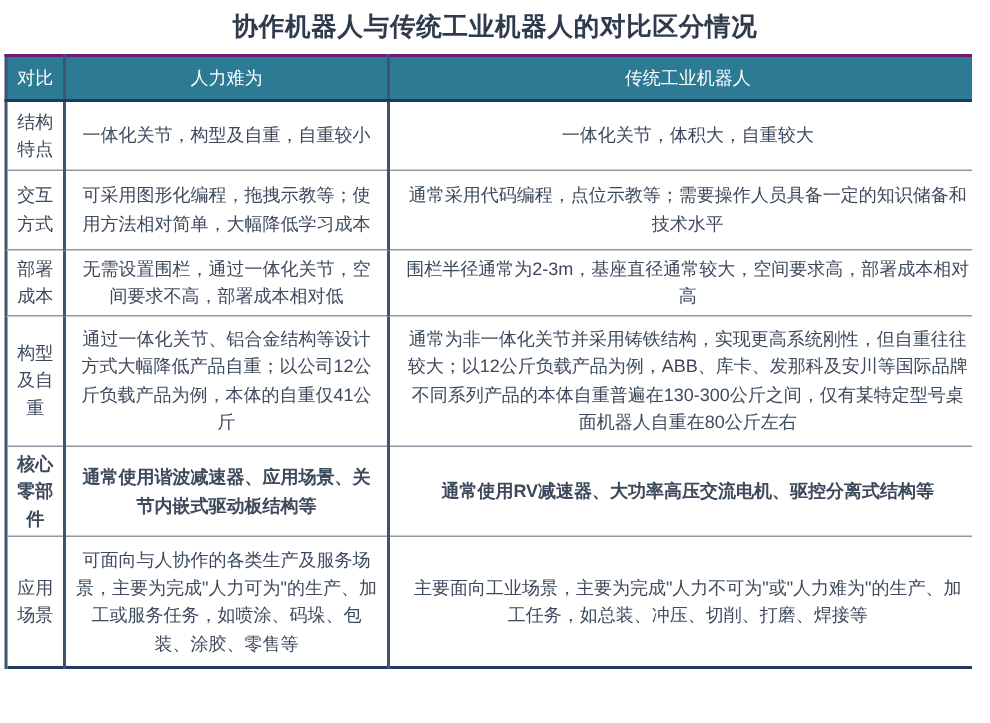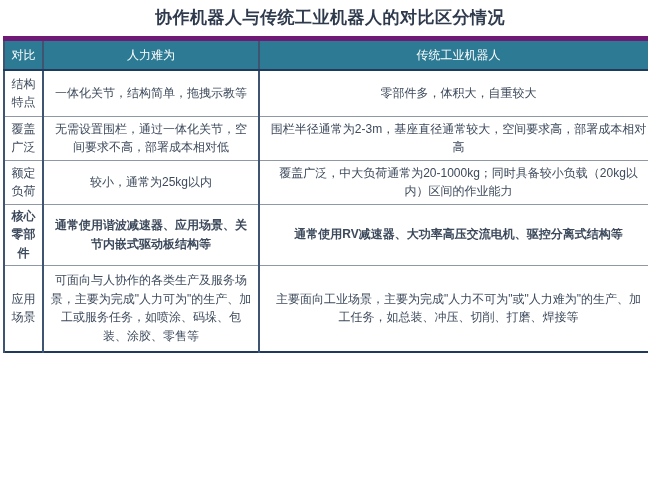--- a/index.html
+++ b/index.html
@@ -51,21 +51,21 @@
     color: #3d4a5c;
     padding: 3px 6px;
     word-break: break-all;
   }
   .compare-table td.cell-wide { padding: 3px 10px; }
   .compare-table thead th {
     height: 24px;
     background: #2c7a93;
     color: #ffffff;
     font-weight: normal;
-    border-top: 5px solid #701a75;
+    border-top: 2px solid #701a75;
     border-bottom: 2px solid #1f3a5c;
     padding: 2px 4px;
   }
   .compare-table td.row-label {
     padding: 2px 3px;
   }
   tr.r-structure   { height: 46px; }
   tr.r-interaction { height: 53px; }
   tr.r-deploy      { height: 44px; }
   tr.r-load        { height: 43px; }
@@ -88,32 +88,37 @@
     <thead>
       <tr>
         <th>对比</th>
         <th>人力难为</th>
         <th>传统工业机器人</th>
       </tr>
     </thead>
     <tbody>
       <tr class="r-structure">
         <td class="row-label">结构特点</td>
-        <td>一体化关节，结构简单，拖拽示教等</td>
-        <td class="cell-wide">零部件多，体积大，自重较大</td>
+        <td>一体化关节，构型及自重，自重较小</td>
+        <td class="cell-wide">一体化关节，体积大，自重较大</td>
+      </tr>
+      <tr class="r-interaction">
+        <td class="row-label">交互方式</td>
+        <td>可采用图形化编程，拖拽示教等；使用方法相对简单，大幅降低学习成本</td>
+        <td class="cell-wide">通常采用代码编程，点位示教等；需要操作人员具备一定的知识储备和技术水平</td>
       </tr>
       <tr class="r-deploy">
-        <td class="row-label">覆盖广泛</td>
+        <td class="row-label">部署成本</td>
         <td>无需设置围栏，通过一体化关节，空间要求不高，部署成本相对低</td>
         <td class="cell-wide">围栏半径通常为2-3m，基座直径通常较大，空间要求高，部署成本相对高</td>
       </tr>
-      <tr class="r-load">
-        <td class="row-label">额定负荷</td>
-        <td>较小，通常为25kg以内</td>
-        <td class="cell-wide">覆盖广泛，中大负荷通常为20-1000kg；同时具备较小负载（20kg以内）区间的作业能力</td>
+      <tr class="r-config">
+        <td class="row-label">构型及自重</td>
+        <td>通过一体化关节、铝合金结构等设计方式大幅降低产品自重；以公司12公斤负载产品为例，本体的自重仅41公斤</td>
+        <td class="cell-wide">通常为非一体化关节并采用铸铁结构，实现更高系统刚性，但自重往往较大；以12公斤负载产品为例，ABB、库卡、发那科及安川等国际品牌不同系列产品的本体自重普遍在130-300公斤之间，仅有某特定型号桌面机器人自重在80公斤左右</td>
       </tr>
       <tr class="r-parts">
         <td class="row-label">核心零部件</td>
         <td>通常使用谐波减速器、应用场景、关节内嵌式驱动板结构等</td>
         <td class="cell-wide">通常使用RV减速器、大功率高压交流电机、驱控分离式结构等</td>
       </tr>
       <tr class="r-scene">
         <td class="row-label">应用场景</td>
         <td>可面向与人协作的各类生产及服务场景，主要为完成"人力可为"的生产、加工或服务任务，如喷涂、码垛、包装、涂胶、零售等</td>
         <td class="cell-wide">主要面向工业场景，主要为完成"人力不可为"或"人力难为"的生产、加工任务，如总装、冲压、切削、打磨、焊接等</td>

